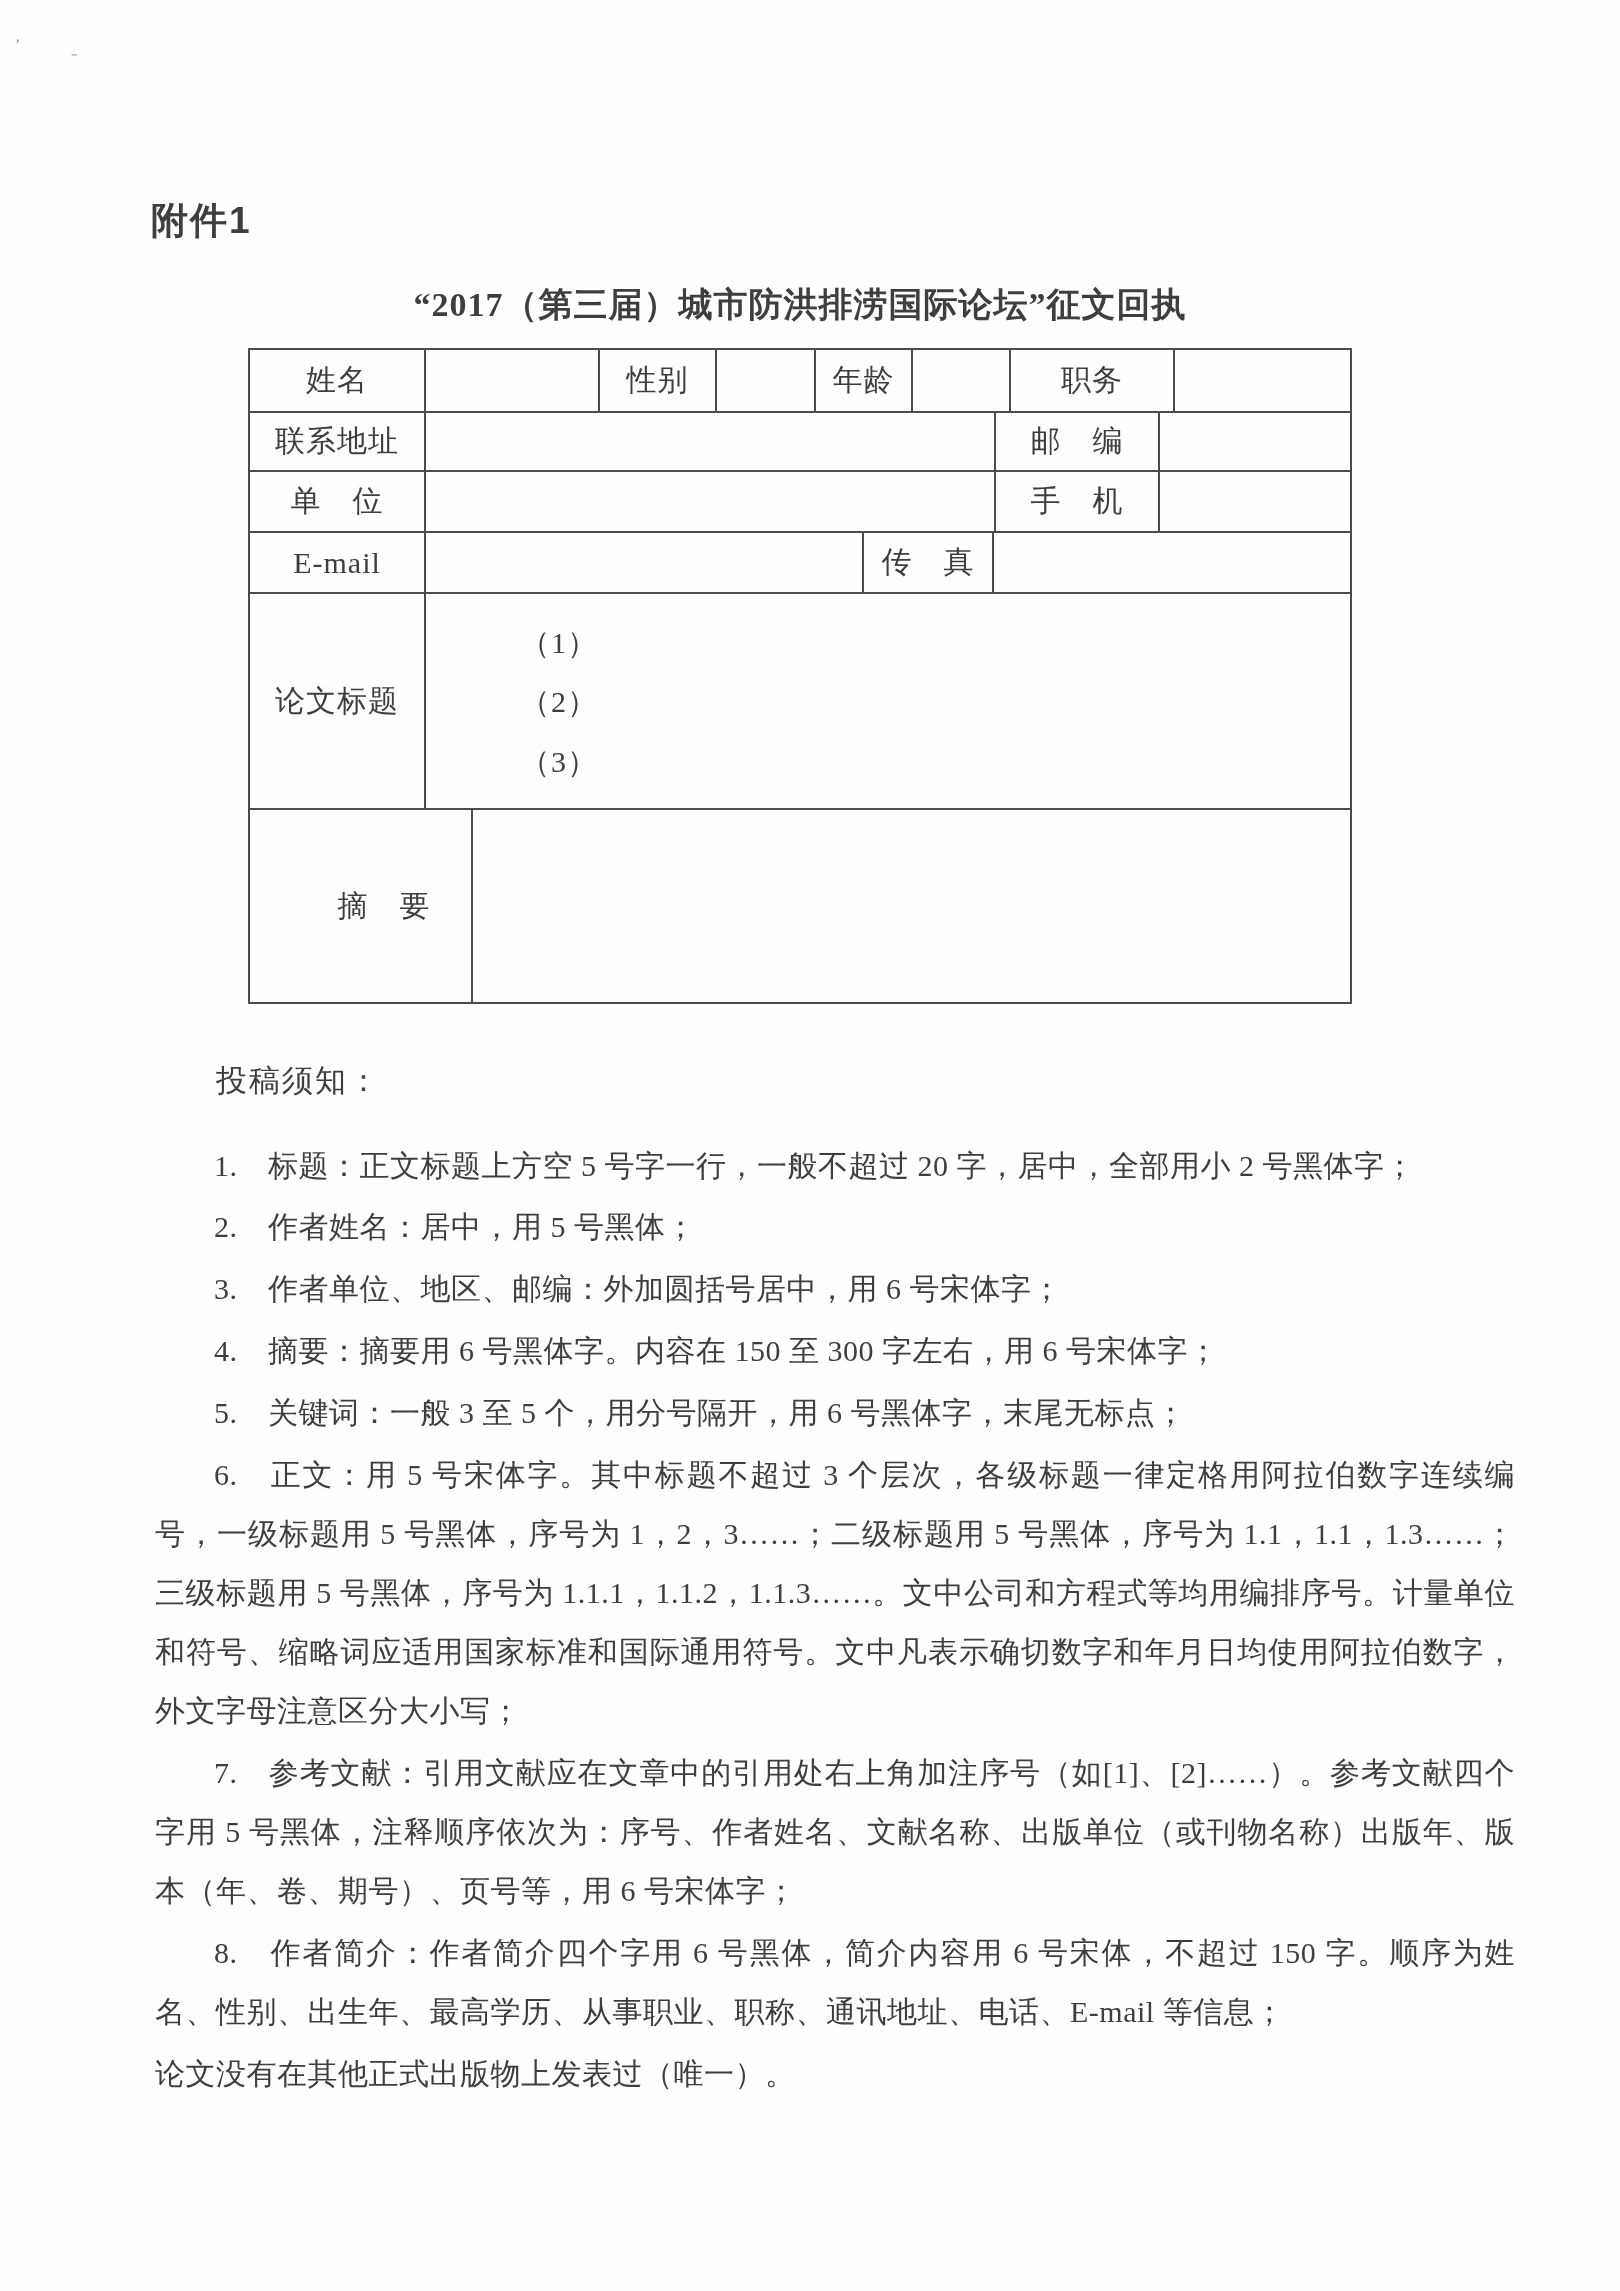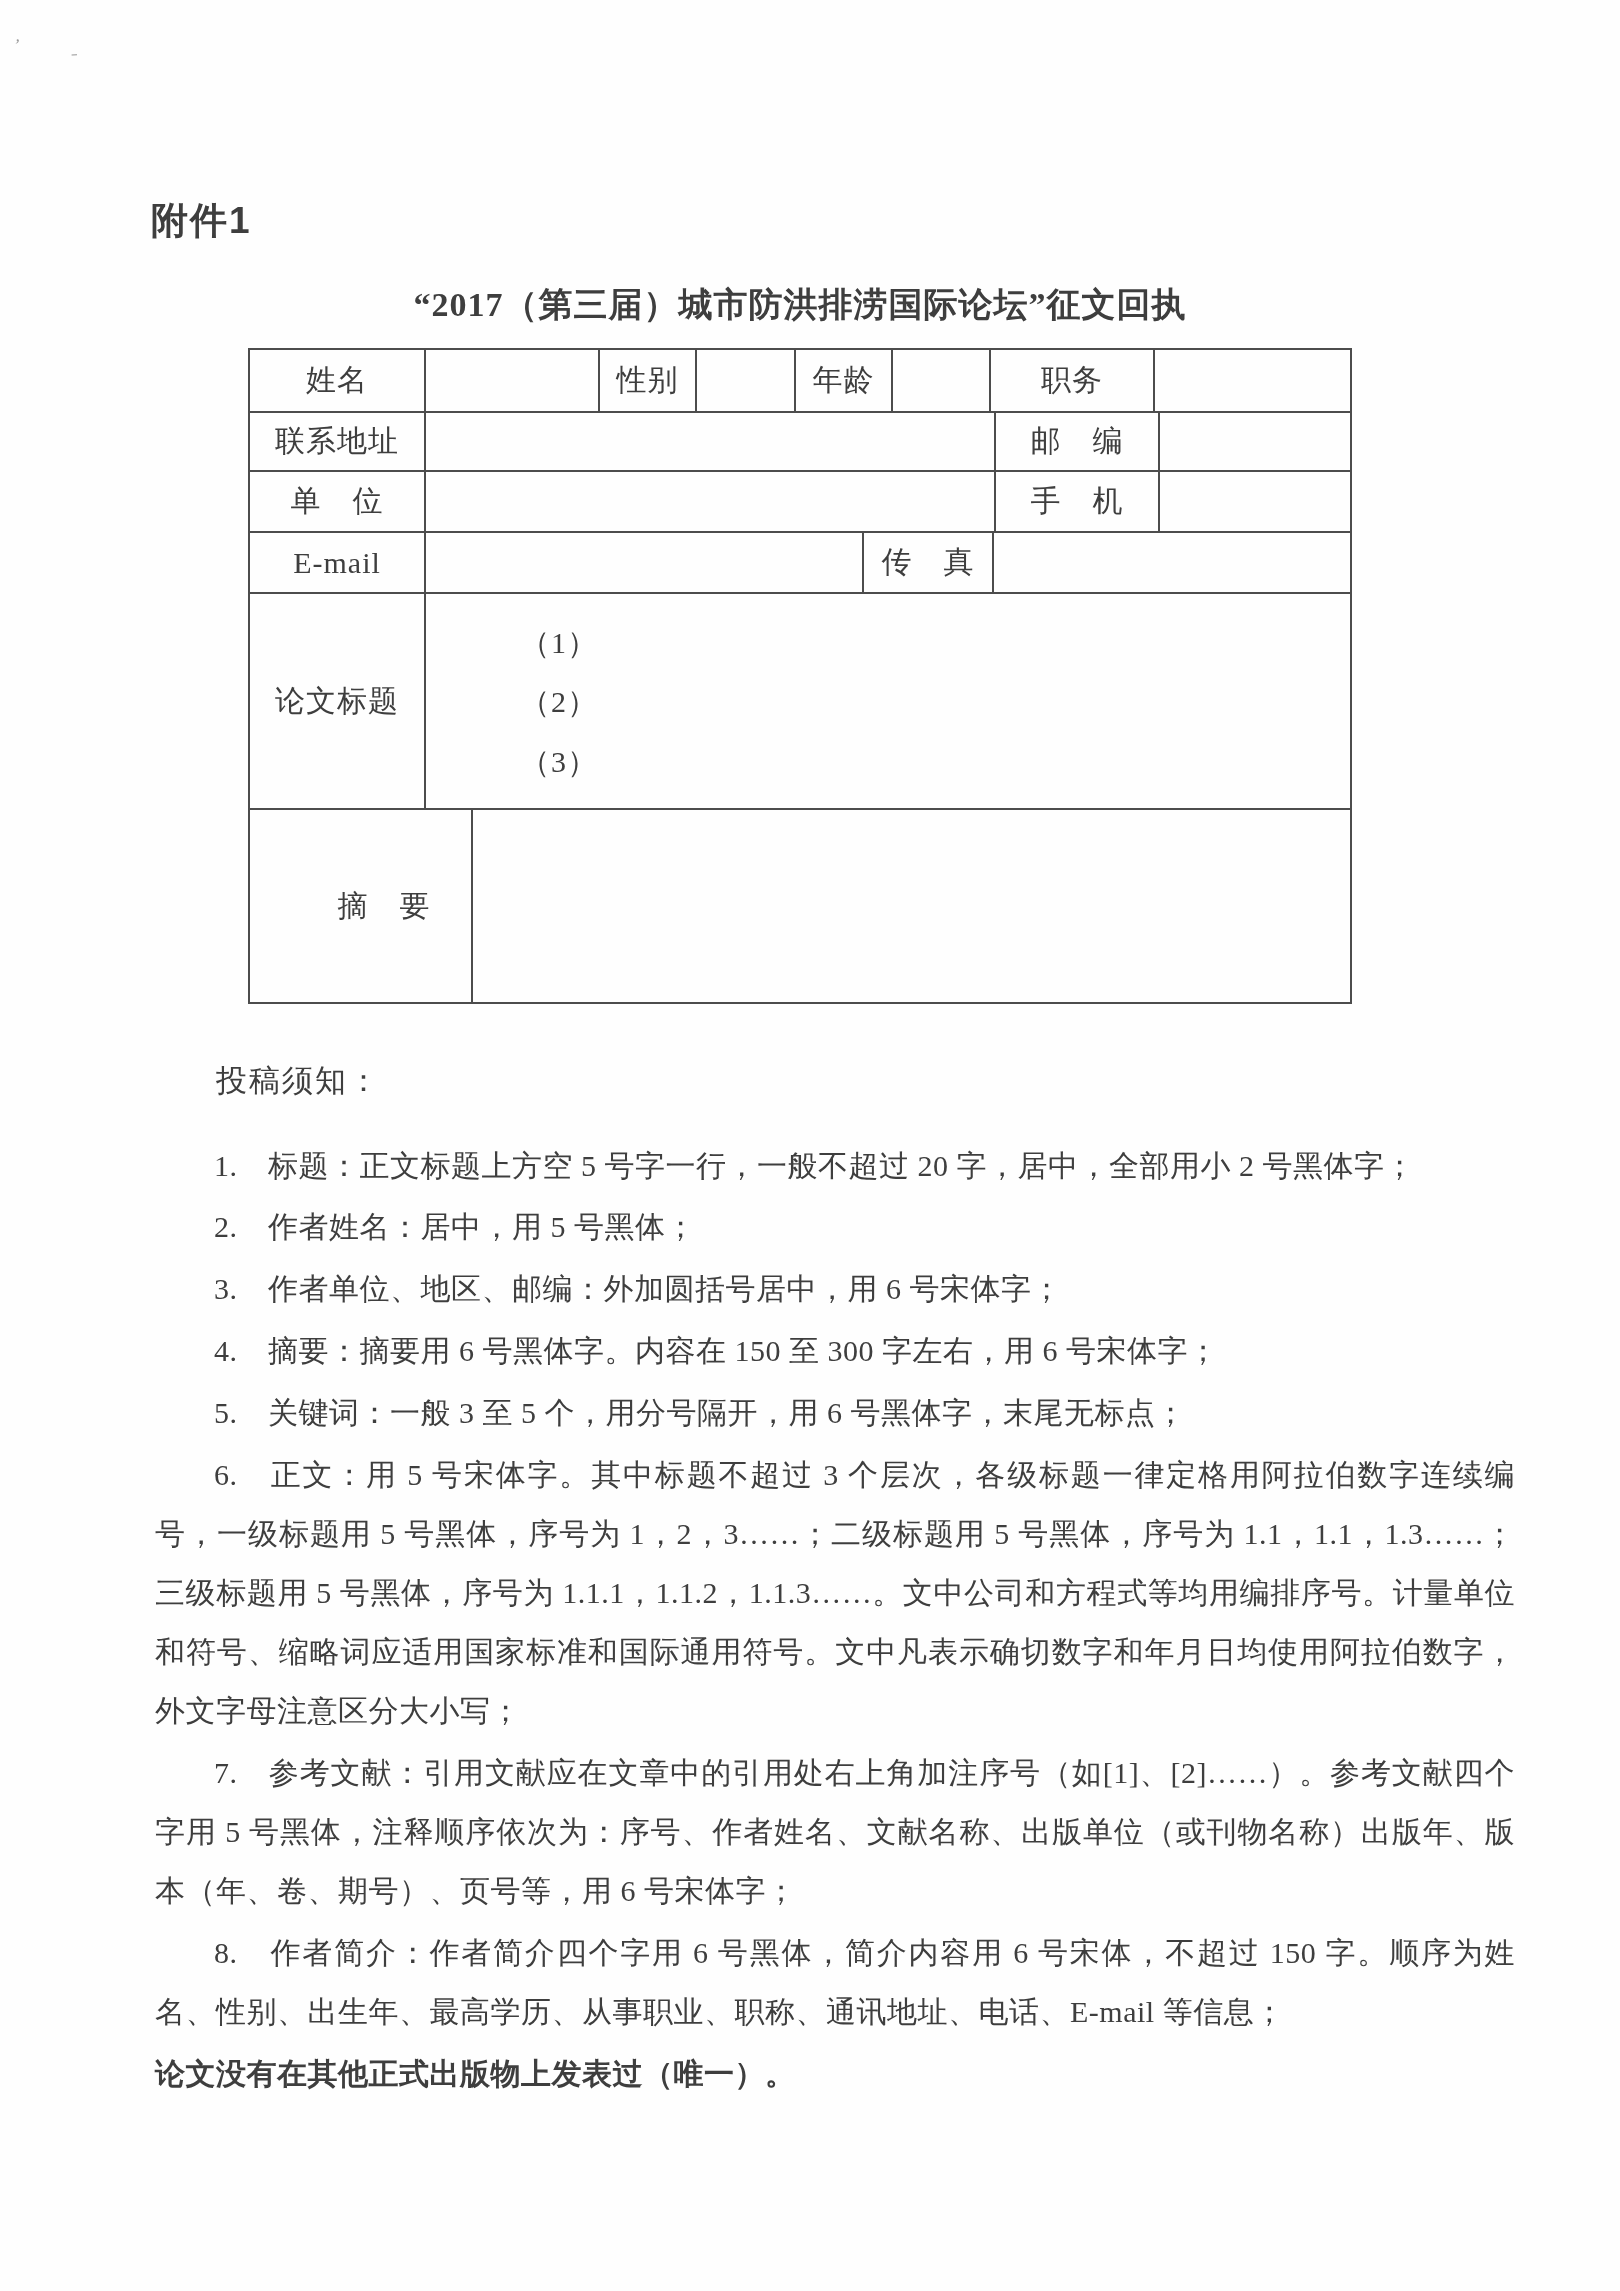--- a/index.html
+++ b/index.html
@@ -53,21 +53,21 @@
   .td.last{border-right:none;flex:1 1 auto;}
   .td.blank{justify-content:flex-start;}
   .r-name  {height:61px;}
   .r-org   {height:59px;}
   .r-addr  {height:57px;}
   .r-email {height:59px;}
   .r-paper {height:214px;}
   .r-abs   {height:192px;}
   .w-label{width:176px;}
   .w-nameval{width:174px;}
-  .w-sex{width:97px;}
+  .w-sex{width:117px;}
   .w-sexval{width:99px;}
   .w-age{width:97px;}
   .w-ageval{width:98px;}
   .w-pos{width:164px;}
   .w-wide{width:570px;}
   .w-emailval{width:438px;}
   .w-fax{width:130px;}
   .paper-items{
     flex-direction:column;align-items:flex-start;justify-content:space-between;
     padding:29px 0 25.5px 94px;
@@ -82,21 +82,21 @@
   .notes-heading{
     font-size:31px;font-weight:400;margin:0 0 25.5px 61px;letter-spacing:2px;
   }
   .note-item{
     margin:0 0 2.9px 0;
     text-indent:59px;
     text-align:justify;
     letter-spacing:0.5px;
   }
   .note-closing{
-    margin:0;text-indent:0;text-align:left;letter-spacing:0.5px;font-weight:bold;
+    margin:0;text-indent:0;text-align:left;letter-spacing:0.5px;
   }
 </style>
 </head>
 <body>
 
 <div class="page">
 
   <span class="artifact a1">’</span>
   <span class="artifact a2">ˍ</span>
 

